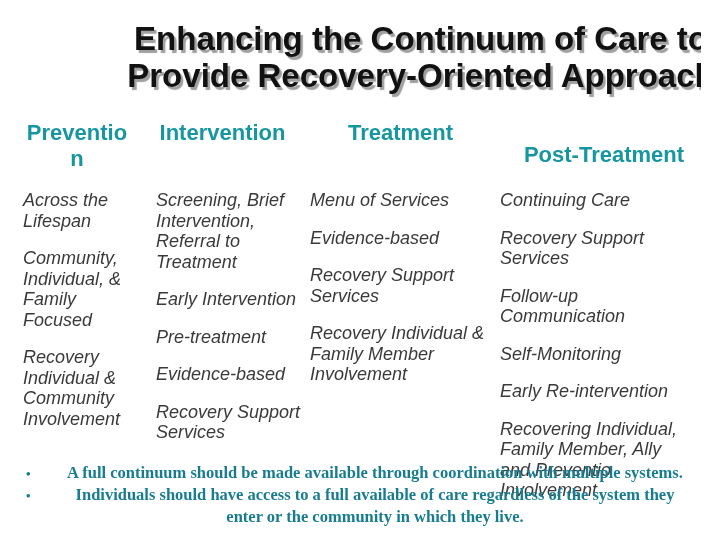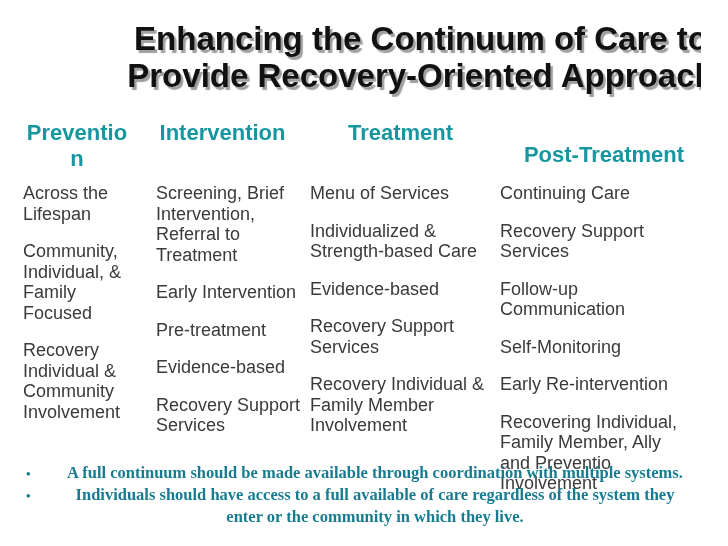--- a/index.html
+++ b/index.html
@@ -47,22 +47,23 @@
     top: 176px;
     font-size: 18px;
     line-height: 20.5px;
     color: var(--body-text, #3a3a3a);
   }
   .col1 { left: 23px;  width: 122px; }
   .col2 { left: 156px; width: 160px; }
   .col3 { left: 310px; width: 192px; }
   .col4 { left: 500px; width: 218px; }
   .cell {
-    margin: 7px 0 17px 0;
+    margin: 14px 0 17px 0;
     white-space: pre-line;
+    font-style: italic;
   }
   .footnotes {
     position: absolute;
     left: 24px;
     top: 462px;
     width: 684px;
     margin: 0;
     padding: 0;
     font-family: "Liberation Serif", serif;
     font-weight: bold;
@@ -118,22 +119,20 @@
 Referral to
 Treatment</div>
       <div class="cell">Early Intervention</div>
       <div class="cell">Pre-treatment</div>
       <div class="cell">Evidence-based</div>
       <div class="cell">Recovery Support
 Services</div>
     </div>
   <div class="col col3">
       <div class="cell">Menu of Services</div>
-      <div class="cell">Individualized &amp;
-Strength-based Care</div>
       <div class="cell">Evidence-based</div>
       <div class="cell">Recovery Support
 Services</div>
       <div class="cell">Recovery Individual &amp;
 Family Member
 Involvement</div>
     </div>
   <div class="col col4">
       <div class="cell">Continuing Care</div>
       <div class="cell">Recovery Support

